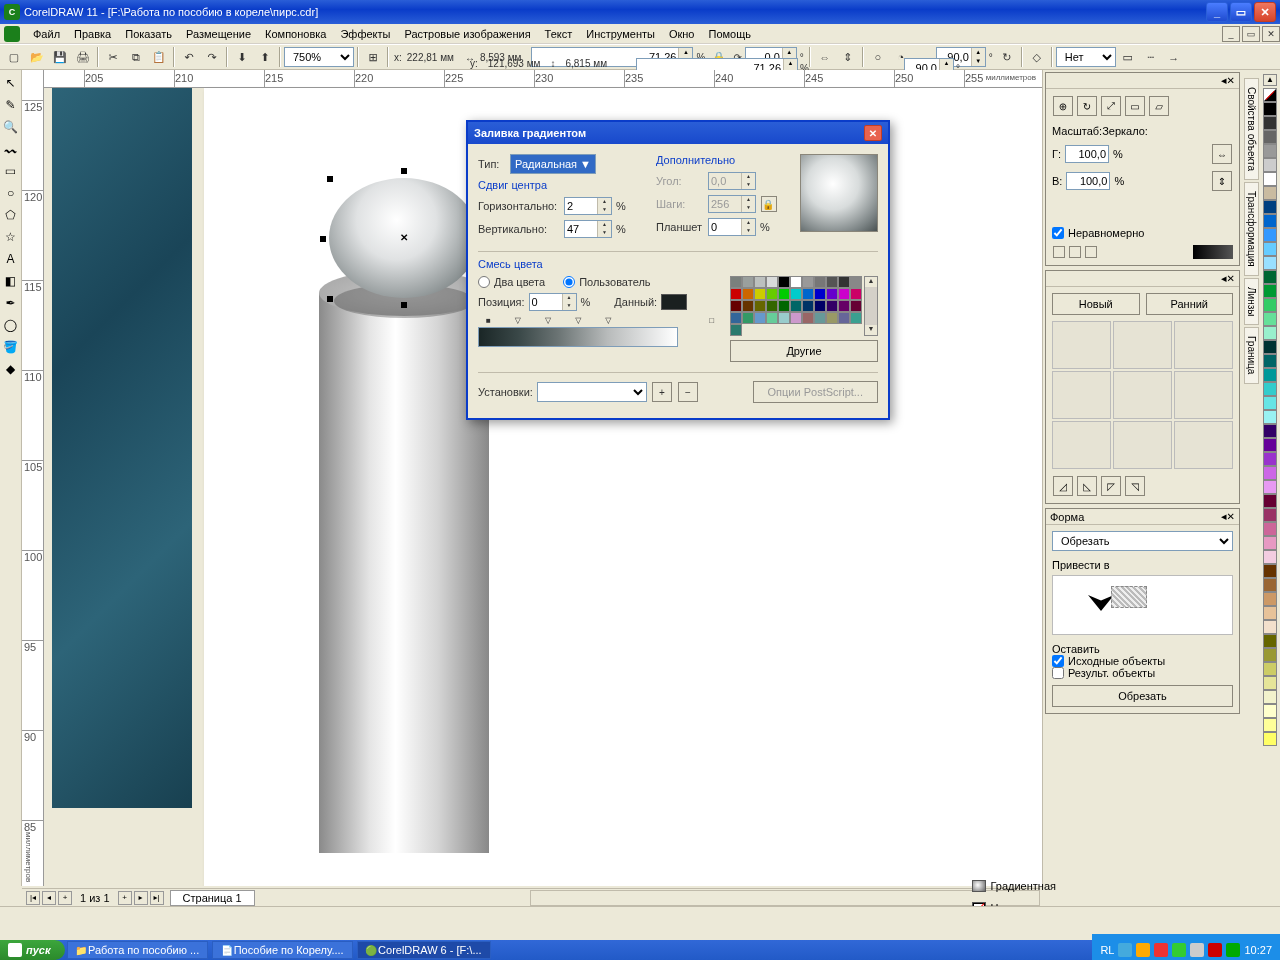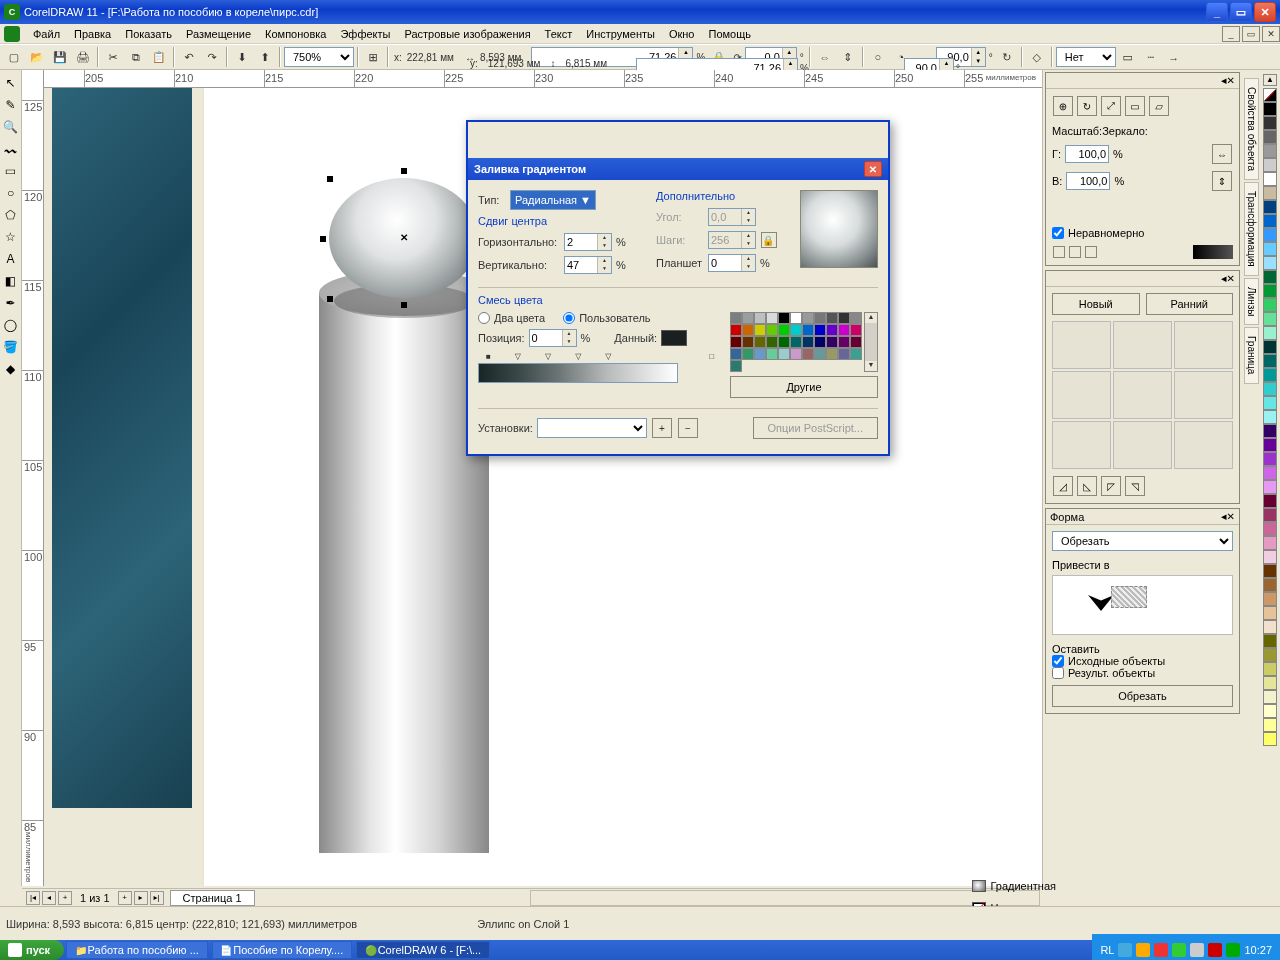--- a/index.html
+++ b/index.html
@@ -61,21 +61,21 @@
 .small-btn { display:inline-flex; width:20px; height:20px; border:1px solid #8a867a; background:#ece9d8; align-items:center; justify-content:center; font-size:10px; margin:1px;}
 .num-field { display:inline-flex; border:1px solid #7e9db9; background:#fff; height:18px; }
 .num-field input { border:none; width:42px; text-align:right; font-size:11px; padding:0 2px;}
 .color-strip { width:20px; background:#ece9d8; display:flex; flex-direction:column; align-items:center; padding-top:4px; gap:0;}
 .color-swatch { width:14px; height:14px; border:1px solid #888; margin:0;}
 .vtab-strip { width:18px; background:#ece9d8; display:flex; flex-direction:column; align-items:center; padding-top:8px;}
 .vtab { writing-mode:vertical-rl; font-size:10px; padding:8px 1px; border:1px solid #c0bbab; margin-bottom:2px; background:#f5f3ea;}
 
 
 .dialog { position:absolute; left:466px; top:120px; width:424px; background:#ece9d8; border:2px solid #0a3cc9; box-shadow:3px 3px 10px rgba(0,0,0,.4); z-index:50;}
-.dialog-title { height:22px; background:linear-gradient(#2a5ed7,#1849cc); color:#fff; display:flex; align-items:center; padding:0 6px; font-weight:bold;margin-top:36px;}
+.dialog-title { height:22px; background:linear-gradient(#2a5ed7,#1849cc); color:#fff; display:flex; align-items:center; padding:0 6px; font-weight:bold;}
 .dialog-title .x { margin-left:auto; width:18px; height:16px; background:#e8634f; border:1px solid #c23e26; border-radius:2px; color:#fff; display:flex; align-items:center; justify-content:center; font-size:10px; font-weight:bold;}
 .dialog-body { padding:10px; font-size:11px; color:#333;}
 .group-title { color:#0a3cc9; font-size:11px; margin-bottom:6px;}
 .row { display:flex; align-items:center; margin-bottom:5px; gap:4px;}
 .dlg-select { border:1px solid #7e9db9; background:#c1d2ee; height:20px; padding:0 4px; width:86px; display:flex; align-items:center;}
 .dlg-select.sel { background:#316ac5; color:#fff;}
 .dlg-spin { border:1px solid #7e9db9; background:#fff; height:18px; display:inline-flex; }
 .dlg-spin input { border:none; width:32px; text-align:left; font-size:11px; padding:0 2px;}
 .dlg-spin input:disabled { background:#ece9d8; color:#999;}
 .dlg-spin .arr { width:14px; display:flex; flex-direction:column;}
@@ -91,21 +91,21 @@
 
 .page-tabs { position:absolute; bottom:54px; left:22px; right:240px; height:18px; background:#ece9d8; border-top:1px solid #c0bbab; display:flex; align-items:center; font-size:10px; padding-left:4px; gap:2px;}
 .page-tabs .nav { width:14px; height:14px; border:1px solid #999; background:#ece9d8; display:flex; align-items:center; justify-content:center; font-size:8px;}
 .page-tabs .tab { padding:1px 12px; border:1px solid #999; background:#fff; margin-left:4px;}
 .hscroll { position:absolute; bottom:54px; left:530px; right:240px; height:16px; background:#ece9d8; border:1px solid #c0bbab;}
 
 .statusbar { position:absolute; bottom:20px; left:0; right:0; height:34px; background:#ece9d8; border-top:1px solid #c0bbab; font-size:10px; color:#333; padding:2px 6px; display:flex; flex-direction:column; justify-content:center;}
 .statusbar .line { white-space:nowrap; overflow:hidden; text-overflow:ellipsis;}
 
 .taskbar { position:absolute; bottom:0; left:0; right:0; height:20px; background:linear-gradient(#3168d7,#225ac7); display:flex; align-items:center; color:#fff;}
-.start { height:20px; padding:0 14px 0 8px; background:linear-gradient(#3ca63c,#2b8a2b); border-radius:0 10px 10px 0; display:flex; align-items:center; gap:4px; font-weight:bold; }
+.start { height:20px; padding:0 14px 0 8px; background:linear-gradient(#3ca63c,#2b8a2b); border-radius:0 10px 10px 0; display:flex; align-items:center; gap:4px; font-weight:bold; font-style:italic;}
 .task { height:18px; margin:0 2px; padding:0 8px; background:#3b72da; border:1px solid #2a5ec2; display:flex; align-items:center; font-size:10px; max-width:160px; overflow:hidden; white-space:nowrap;}
 .task.active { background:#1e4aa8;}
 .tray { margin-left:auto; height:20px; background:#1c8ee8; padding:16px 8px; display:flex; align-items:center; gap:4px; font-size:10px;}
 .trayicon { width:14px; height:14px; border-radius:2px;}
 
 .sidebar-right-indicator { position:absolute; right:224px; top:880px; display:flex; flex-direction:column; gap:10px; font-size:10px;}
 .sidebar-right-indicator .ind { display:flex; align-items:center; gap:4px;}
 .ind-sw { width:14px; height:12px; border:1px solid #555; }
 
 label.cb { display:flex; align-items:center; gap:4px; font-size:11px;}
@@ -682,21 +682,20 @@
   <div class="ind">
       <div class="ind-sw" style="background:#fff;position:relative">
         <div style="position:absolute;inset:0;border:1px solid #000"></div>
         <div style="position:absolute;width:120%;height:1px;background:red;top:50%;left:-10%;transform:rotate(-45deg)"></div>
       </div>
       <span>Нет</span>
     </div>
 </div>
 
 <div class="statusbar">
-  <div class="line"><span>Ширина: 8,593   высота: 6,815   центр: (222,810; 121,693)  миллиметров</span><span style="display:inline-block;width:120px"></span><span>Эллипс on Слой 1</span></div>
 </div>
 
 <div class="taskbar">
   <div class="start">
       <span style="width:14px;height:14px;border-radius:2px;background:#fff;display:inline-block"></span>
       <span>пуск</span>
     </div>
   <div class="task">📁 <span>Работа по пособию ...</span></div>
   <div class="task">📄 <span>Пособие по Корелу....</span></div>
   <div class="task active">🟢 <span>CorelDRAW 6 - [F:\...</span></div>

